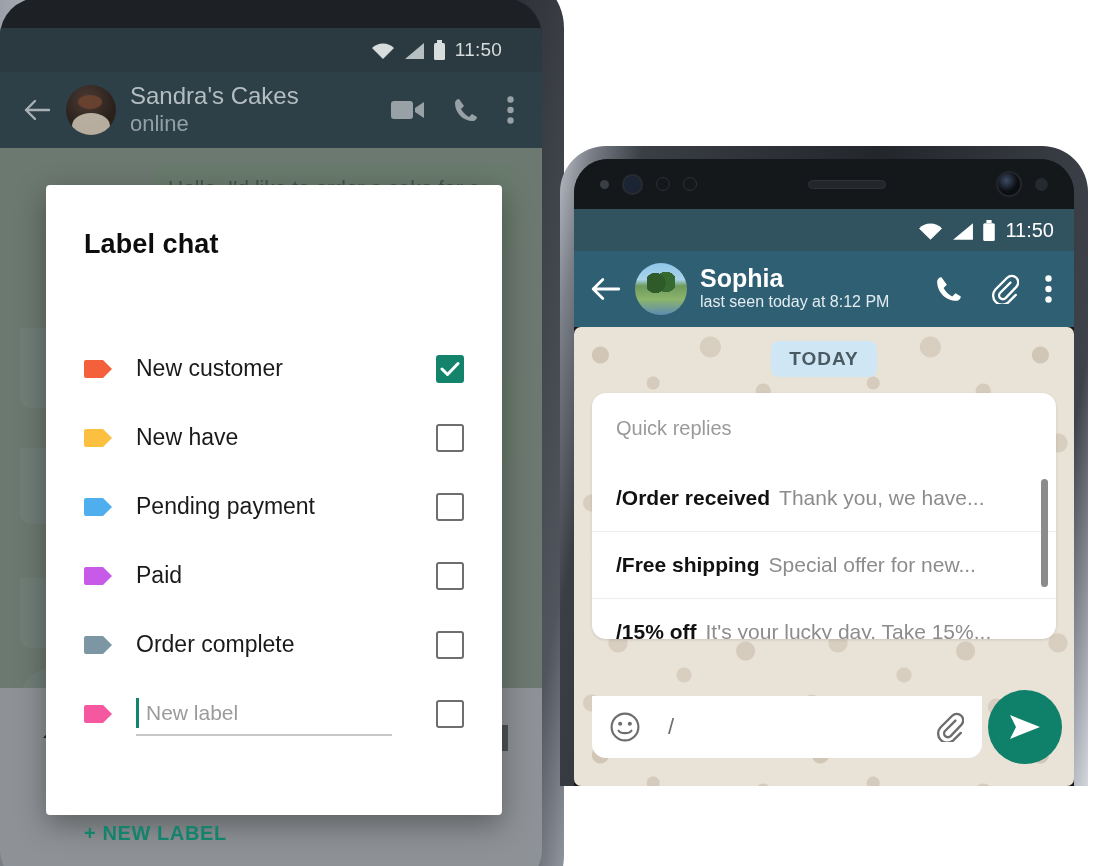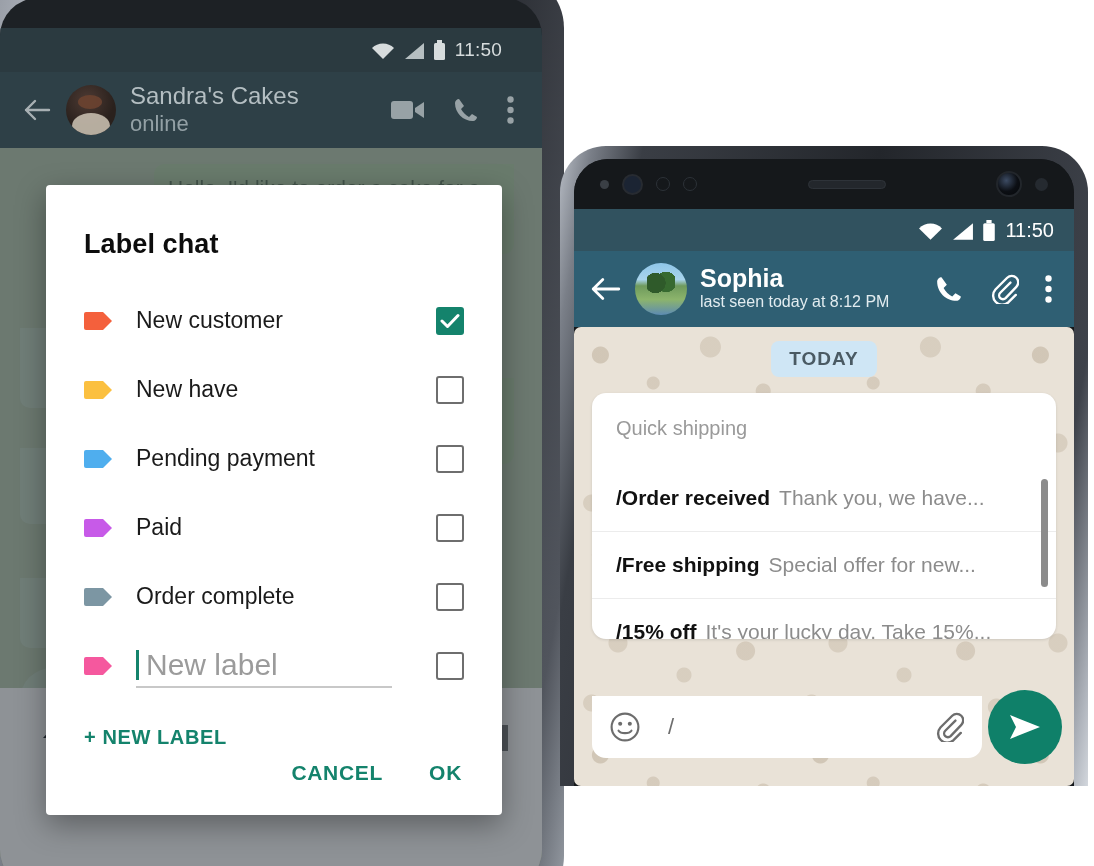--- a/index.html
+++ b/index.html
@@ -105,21 +105,21 @@
   }
 
   
   .dialog {
     position: absolute; left: 46px; top: 185px;
     width: 456px; height: 630px;
     background: #ffffff;
     border-radius: 4px;
     box-shadow: 0 10px 30px rgba(0,0,0,.35);
     padding: 30px 0 0 0;
-    display: flex; flex-direction: column;
+    display: flex; flex-direction: column; gap: 48px;
   }
   .dlg-title {
     font-size: 27px; font-weight: 700; color: #0d0d0d;
     padding: 14px 38px 8px 38px; letter-spacing: .1px;
   }
   .dlg-list { padding: 18px 0 0 0; }
   .dlg-row {
     display: flex; align-items: center; height: 69px;
     padding: 0 38px 0 38px; gap: 22px;
   }
@@ -136,21 +136,21 @@
     background: #14836c; border-color: #14836c;
     display: flex; align-items: center; justify-content: center;
   }
   .newlabel-input {
     flex: 1; position: relative; display: flex; align-items: center;
     border-bottom: 2px solid #c8c8c8; height: 44px; margin-right: 22px;
   }
   .caret {
     width: 3px; height: 30px; background: #14836c; flex: none; margin-right: 7px;
   }
-  .newlabel-ph { color: #9b9b9b; font-size: 30px; }
+  .newlabel-ph { color: #9b9b9b; font-size: 21px; }
   .dlg-newlabel-btn {
     color: #14836c; font-weight: 700; font-size: 20px; letter-spacing: .6px;
     padding: 26px 38px 0 38px;
   }
   .dlg-actions {
     margin-top: auto; display: flex; justify-content: flex-end; align-items: center;
     gap: 46px; padding: 0 40px 30px 0;
   }
   .dlg-btn {
     color: #14836c; font-weight: 700; font-size: 21px; letter-spacing: .7px;
@@ -496,21 +496,21 @@
               <circle cx="3.5" cy="14" r="3.2" fill="#ffffff"></circle>
               <circle cx="3.5" cy="24.5" r="3.2" fill="#ffffff"></circle>
             </svg>
         </div>
       </div>
 
       <div class="r-chat">
         <div class="today-chip">TODAY</div>
 
         <div class="qr-panel">
-          <div class="qr-head">Quick shipping</div>
+          <div class="qr-head">Quick replies</div>
           <div class="qr-list">
             <div class="qr-item">
               <span class="qr-cmd">/Order received</span>
               <span class="qr-prev">Thank you, we have...</span>
             </div>
             <div class="qr-item">
               <span class="qr-cmd">/Free shipping</span>
               <span class="qr-prev">Special offer for new...</span>
             </div>
             <div class="qr-item">

